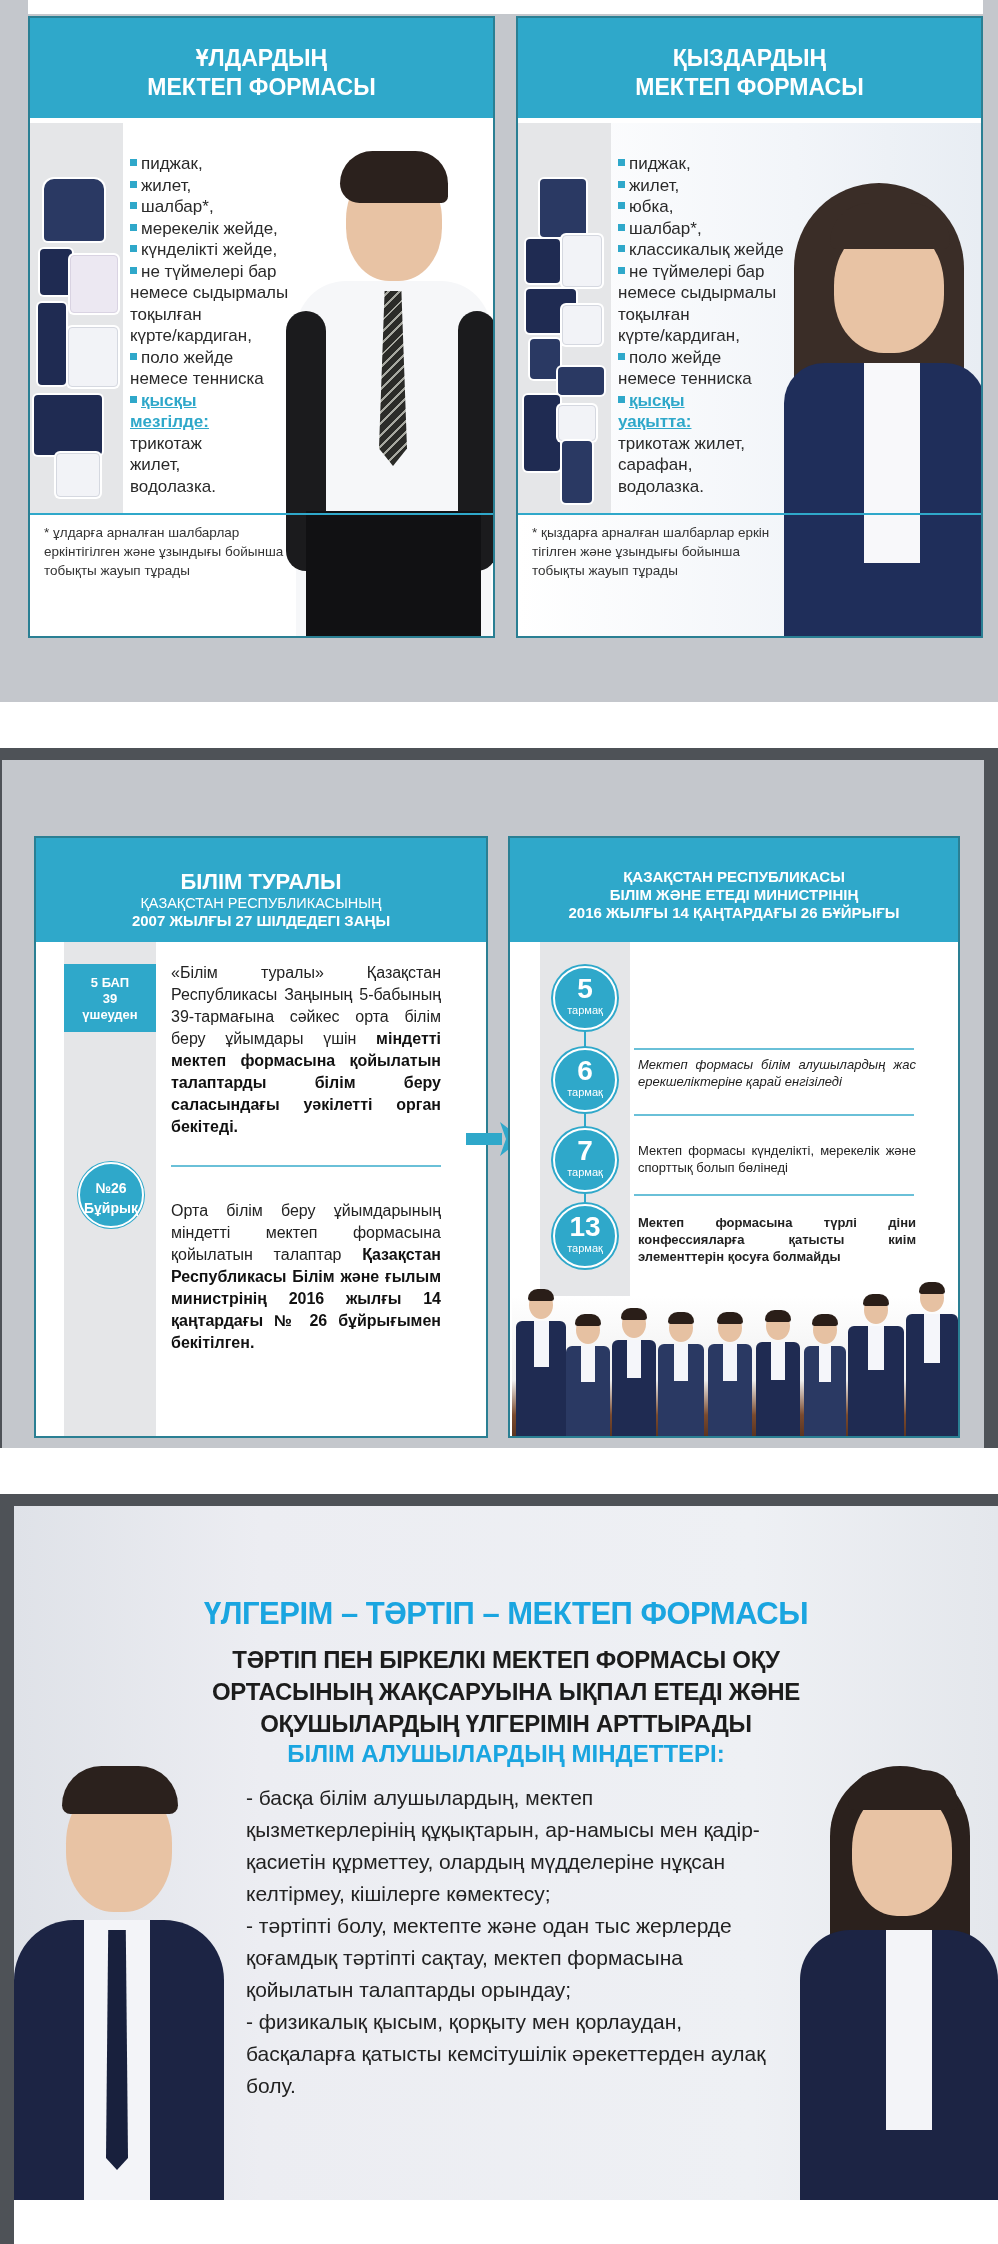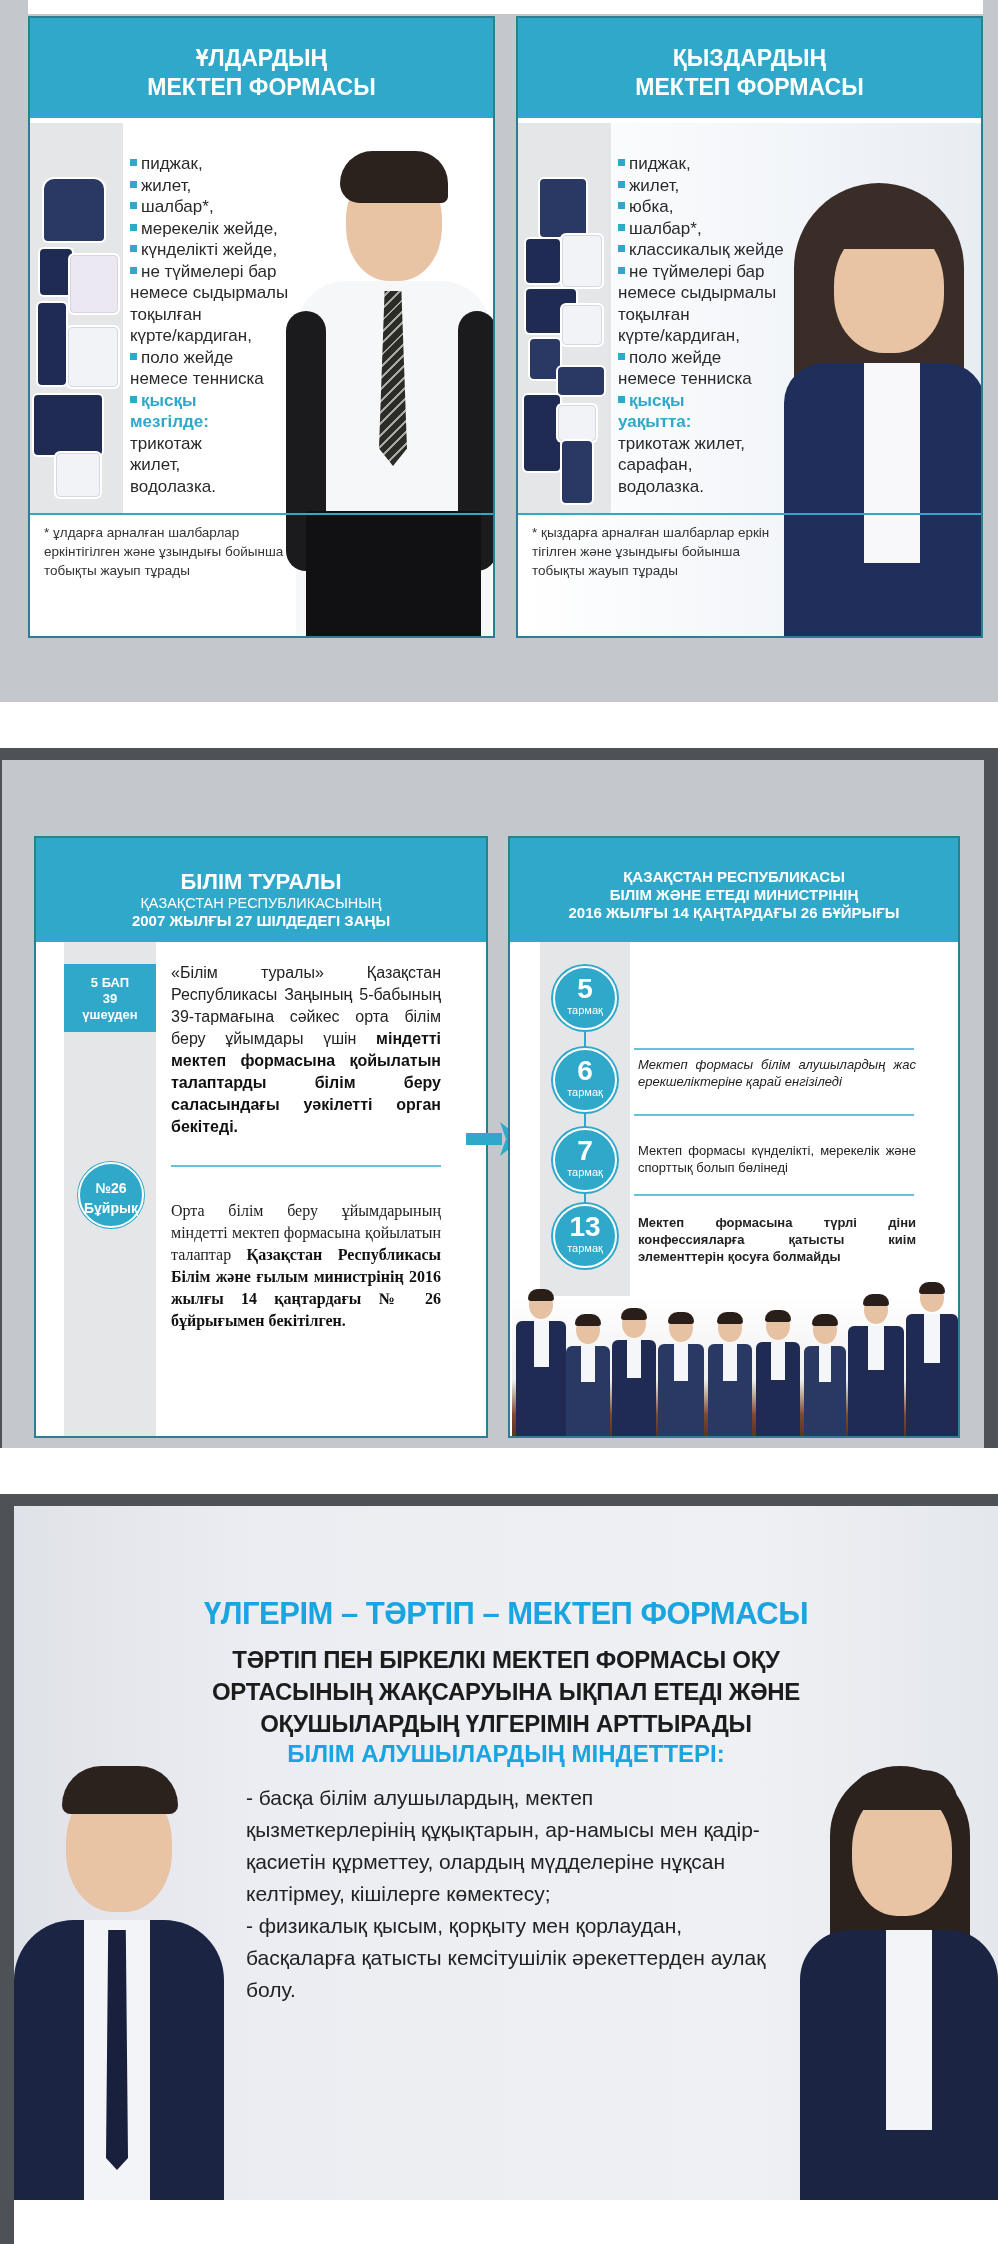--- a/index.html
+++ b/index.html
@@ -14,21 +14,21 @@
   .card-head { background: #2fa8ca; color: #ffffff; text-align: center; font-weight: bold; }
   .uni-card { top: 16px; height: 622px; }
   .uni-card .card-head { height: 103px; font-size: 23px; line-height: 29px; padding-top: 26px; border-bottom: 3px solid #ffffff; }
   .uni-card .body { position: absolute; left: 0; top: 105px; right: 0; bottom: 0; }
   .uni-card .clothes-col { position: absolute; left: 0; top: 0; width: 93px; height: 390px; background: #e5e6e8; }
   .uni-card .foot-line { position: absolute; left: 0; right: 0; top: 390px; height: 2px; background: #2fa8ca; }
   .uni-card .foot-note { position: absolute; left: 14px; top: 400px; font-size: 13.5px; line-height: 19px; color: #333; width: 260px; }
   .uni-list { position: absolute; left: 100px; top: 30px; font-size: 17px; line-height: 21.5px; color: #2a2a2a; width: 190px; }
   .uni-list .li { display: block; }
   .uni-list .bul { display: inline-block; width: 7px; height: 7px; background: #2fa8ca; margin-right: 4px; vertical-align: 3px; }
-  .uni-list .accent { color: #2fa8ca; font-weight: bold; }
+  .uni-list .accent { color: #2fa8ca; font-weight: bold; text-decoration: underline; }
 
   .cloth { position: absolute; border-radius: 4px; box-shadow: 0 0 0 2px #fff; }
   .navy { background: #1f2b52; }
   .navy2 { background: #2a3963; }
   .shirt { background: #f2f3f7; border: 1px solid #d5d8e0; }
   .pinkshirt { background: #ece8f2; border: 1px solid #d9d3e2; }
 
   .person { position: absolute; }
   .head { position: absolute; border-radius: 48% 48% 45% 45%; background: #e8c3a4; }
   .hair { position: absolute; background: #2b211d; }
@@ -201,21 +201,21 @@
     <div>үшеуден</div>
   </div>
   <div class="para" style="left:135px; top:124px; width:270px;">
     <span>«Білім туралы» Қазақстан Республикасы Заңының 5-бабының 39-тармағына сәйкес орта білім беру ұйымдары үшін </span><b>міндетті мектеп формасына қойылатын талаптарды білім беру саласындағы уәкілетті орган бекітеді.</b>
   </div>
   <div class="hline" style="left:135px; top:327px; width:270px;"></div>
   <div class="tag-circle" style="left:42px; top:324px; width:66px; height:66px;">
     <div>№26</div>
     <div>Бұйрық</div>
   </div>
-  <div class="para" style="left:135px; top:362px; width:270px;font-family:Liberation Serif, serif;">
+  <div class="para" style="left:135px; top:362px; width:270px;">
     <span>Орта білім беру ұйымдарының міндетті мектеп формасына қойылатын талаптар </span><b>Қазақстан Республикасы Білім және ғылым министрінің 2016 жылғы 14 қаңтардағы № 26 бұйрығымен бекітілген.</b>
   </div>
 </div>
 
 <svg class="arrow" style="left:466px; top:1122px;" width="58" height="34" viewBox="0 0 58 34">
   <rect x="0" y="11" width="36" height="12" fill="#2fa8ca"></rect>
   <polygon points="34,0 56,17 34,34 40,17" fill="#2fa8ca"></polygon>
 </svg>
 
 <div class="card order-card" style="left:508px; width:452px;">
@@ -295,20 +295,21 @@
 
 <div class="slide3-top-dark"></div>
 <div class="slide3">
   <div class="left-dark"></div>
   <div class="panel">
     <div class="s3-title">ҮЛГЕРІМ – ТӘРТІП – МЕКТЕП ФОРМАСЫ</div>
     <div class="s3-sub">ТӘРТІП ПЕН БІРКЕЛКІ МЕКТЕП ФОРМАСЫ ОҚУ ОРТАСЫНЫҢ ЖАҚСАРУЫНА ЫҚПАЛ ЕТЕДІ ЖӘНЕ ОҚУШЫЛАРДЫҢ ҮЛГЕРІМІН АРТТЫРАДЫ</div>
     <div class="s3-head">БІЛІМ АЛУШЫЛАРДЫҢ МІНДЕТТЕРІ:</div>
     <div class="s3-list">
       <div>- басқа білім алушылардың, мектеп қызметкерлерінің құқықтарын, ар-намысы мен қадір-қасиетін құрметтеу, олардың мүдделеріне нұқсан келтірмеу, кішілерге көмектесу;</div>
+      <div>- тәртіпті болу, мектепте және одан тыс жерлерде қоғамдық тәртіпті сақтау, мектеп формасына қойылатын талаптарды орындау;</div>
       <div>- физикалық қысым, қорқыту мен қорлаудан, басқаларға қатысты кемсітушілік әрекеттерден аулақ болу.</div>
     </div>
 
     <div class="person" style="left:0px; top:254px; width:210px; height:440px;">
       <div class="torso" style="left:0;top:160px;width:210px;height:280px;background:#1c2444;border-radius:60px 60px 0 0;"></div>
       <div class="torso" style="left:70px;top:160px;width:66px;height:280px;background:#f3f4f8;"></div>
       <div class="torso" style="left:92px;top:170px;width:22px;height:240px;background:#18203d;clip-path:polygon(10% 0,90% 0,100% 95%,50% 100%,0 95%);"></div>
       <div class="head" style="left:52px;top:20px;width:106px;height:132px;"></div>
       <div class="hair" style="left:48px;top:6px;width:116px;height:48px;border-radius:55px 55px 12px 12px;"></div>
     </div>

